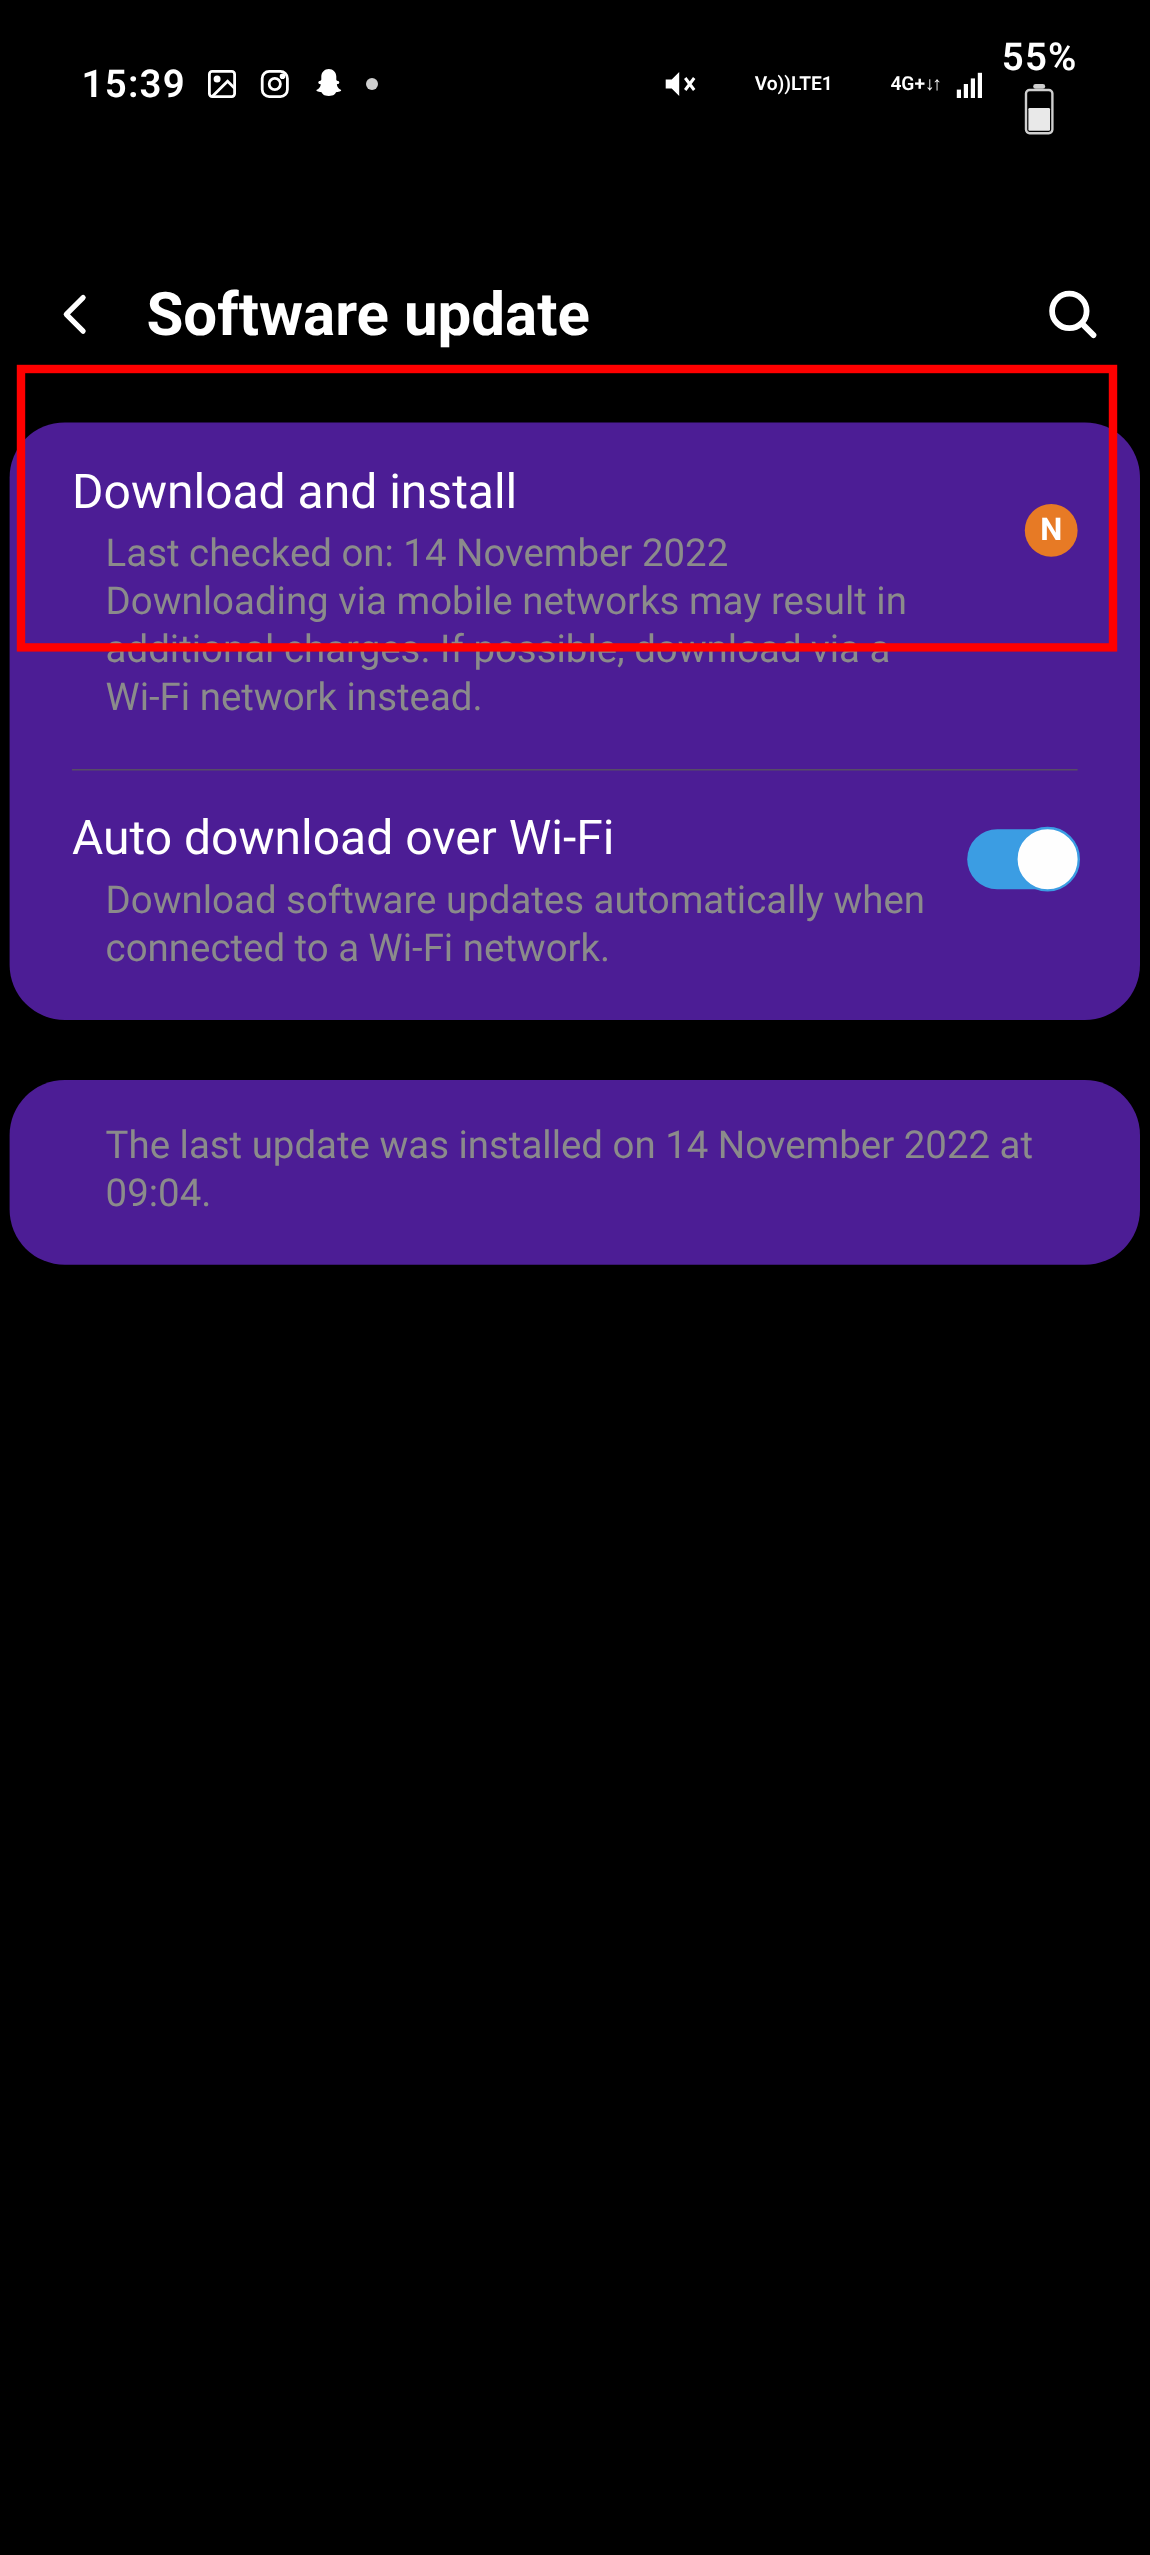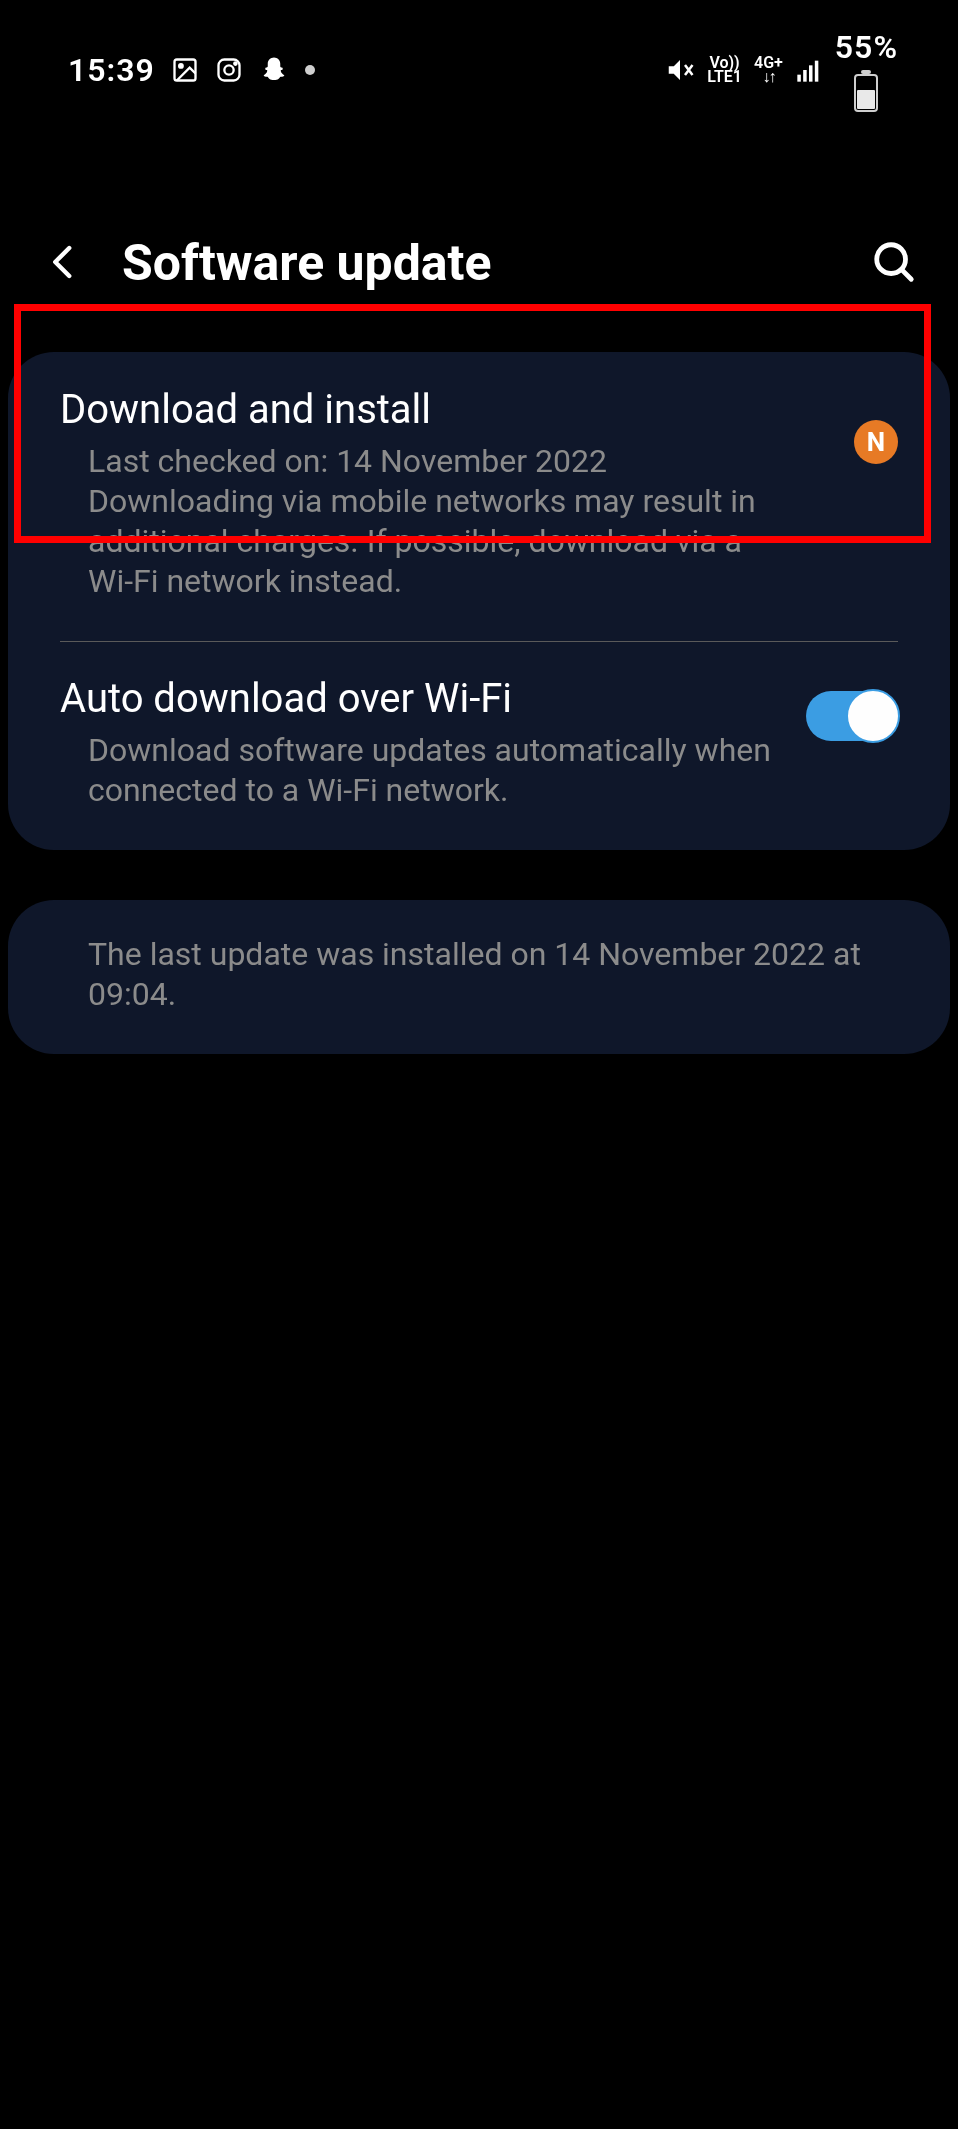--- a/index.html
+++ b/index.html
@@ -17,21 +17,21 @@
     .statusbar {
       display: flex; align-items: center; justify-content: space-between;
       padding: 28px 60px 20px 68px;
       font-size: 30px; font-weight: 500; color: #fff;
     }
     .sb-left { display: flex; align-items: center; gap: 16px; }
     .sb-left .time { font-size: 32px; font-weight: 600; letter-spacing: 1px; }
     .sb-right { display: flex; align-items: center; gap: 12px; }
     .sb-ico { display: inline-flex; }
     .sb-dot { width: 10px; height: 10px; border-radius: 50%; background: #cfcfcf; }
-    .net-stack { display: flex; flex-direction: column; align-items: center; line-height: 0.9; font-size: 16px; font-weight: 600; }
+    .net-stack { display: flex; flex-direction: row; align-items: center; line-height: 0.9; font-size: 16px; font-weight: 600; margin-left: 36px; }
     .batt-wrap { display: flex; align-items: center; gap: 8px; flex-direction: column; }
     .batt-pct { font-size: 32px; font-weight: 600; letter-spacing: 1px; }
     .battery {
       position: relative; width: 24px; height: 38px; border: 2px solid #cfcfcf; border-radius: 4px;
     }
     .battery::before {
       content: ""; position: absolute; top: -6px; left: 50%; transform: translateX(-50%);
       width: 10px; height: 4px; background: #cfcfcf; border-radius: 2px;
     }
     .battery .fill { position: absolute; bottom: 1px; left: 1px; right: 1px; height: 55%; background: #e9e9e9; border-radius: 1px; }
@@ -39,21 +39,21 @@
     
     .header {
       display: flex; align-items: flex-end; padding: 100px 34px 60px 34px; gap: 28px;
     }
     .back-btn { width: 60px; height: 60px; display: inline-flex; align-items: center; justify-content: center; cursor: pointer; }
     .title { font-size: 50px; font-weight: 700; flex: 1; }
     .search-btn { width: 60px; height: 60px; display: inline-flex; align-items: center; justify-content: center; cursor: pointer; }
 
     
     .card {
-      background: #0f172a; border-radius: 46px; margin: 0 8px 50px 8px; overflow: hidden;
+      background: #4c1d95; border-radius: 46px; margin: 0 8px 50px 8px; overflow: hidden;
     }
     .item { position: relative; padding: 34px 52px 40px 52px; }
     .item + .item::before {
       content: ""; position: absolute; top: 0; left: 52px; right: 52px; height: 1px; background: #5a5a5a;
     }
     .item-title { font-size: 40px; font-weight: 400; color: #fff; margin-bottom: 8px; }
     .item-desc { font-size: 32px; color: #8b8b8b; line-height: 1.25; max-width: 770px; margin-left: 28px; }
     .row { display: flex; align-items: flex-start; justify-content: space-between; gap: 24px; }
     .right-slot { display: flex; align-items: center; min-width: 92px; justify-content: flex-end; padding-top: 34px; }
 

